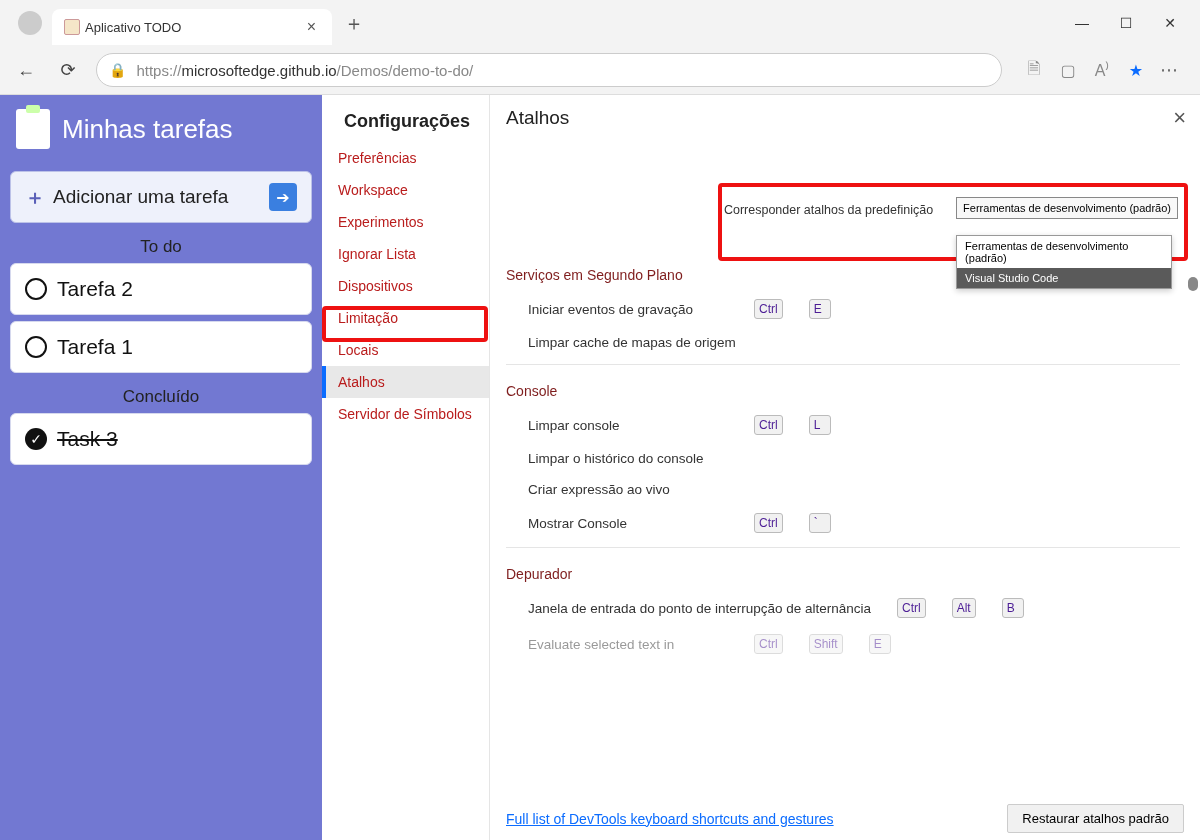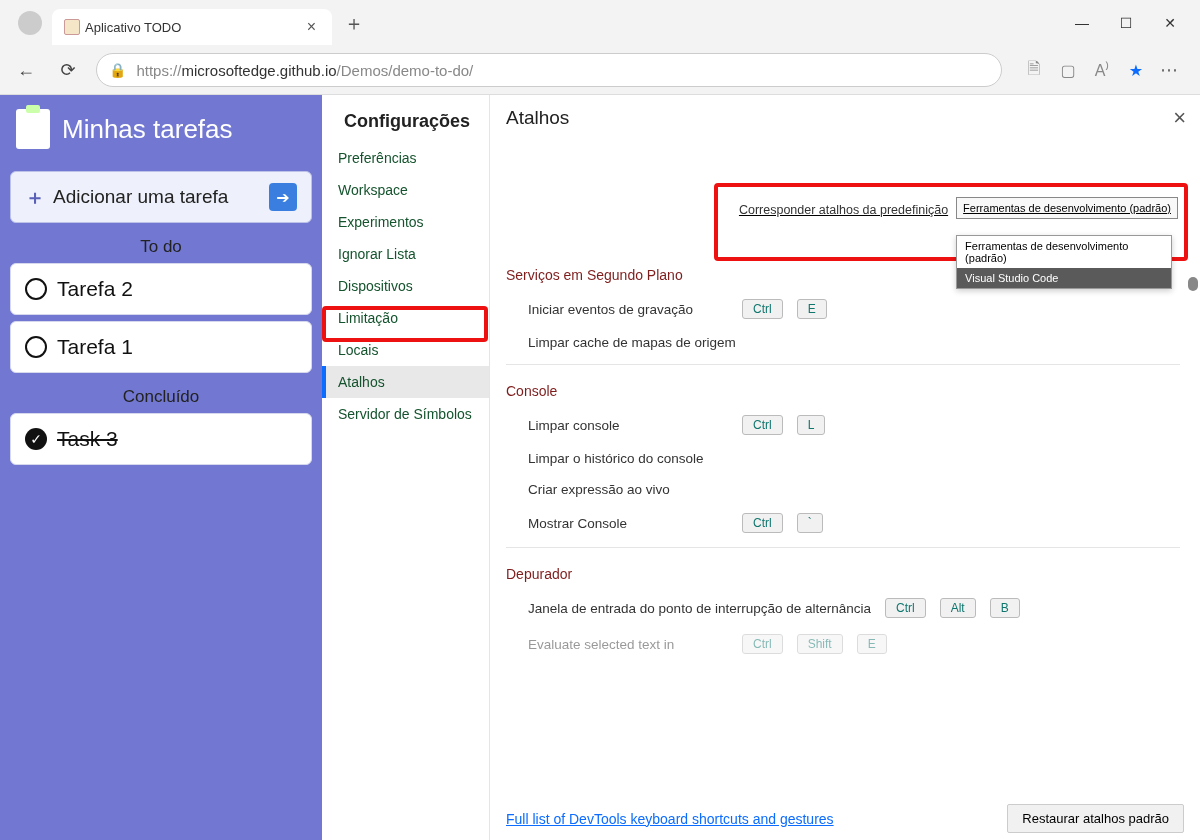--- a/index.html
+++ b/index.html
@@ -44,39 +44,39 @@
   .task { background: #fff; border-radius: 6px; height: 52px; display: flex; align-items: center; padding: 0 14px; gap: 10px; margin-bottom: 6px; color: #111; border:1px solid #d6d9ee;}
   .task-circle { width: 22px; height: 22px; border: 2px solid #111; border-radius: 50%; }
   .task-check { width: 22px; height: 22px; background: #111; border-radius: 50%; display:flex; align-items:center; justify-content:center; color:#fff; font-size:14px;}
   .task-name { font-size: 21px; }
   .task-done { text-decoration: line-through; }
 
   
   .devtools { flex: 1; display: flex; position: relative; background: #fff;}
   .settings-nav { width: 168px; border-right: 1px solid #e5e5e5; padding-top: 8px;}
   .settings-title { font-size: 18px; font-weight: 700; padding: 8px 22px 10px; color:#222;text-align:center;}
-  .nav-item { font-size: 14px; padding: 8px 16px; color: #14532d; cursor: pointer; }
+  .nav-item { font-size: 14px; padding: 8px 16px; color: #b91c1c; cursor: pointer; }
   .nav-item.active { background: #e8e8e8; border-left: 4px solid #0b6cff; padding-left: 12px;}
   .nav-highlight { position:absolute; border:4px solid #e11; border-radius:4px; left:322px; top:306px; width:166px; height:36px; pointer-events:none;}
 
   .settings-main { flex: 1; padding: 12px 20px 0 16px; overflow: hidden; position:relative;}
   .panel-title { font-size: 19px; font-weight: 400; margin-bottom: 30px; color:#222;}
   .close-x { position: absolute; top: 10px; right: 14px; font-size: 22px; color: #555; cursor: pointer; }
 
-  .preset-box { position:absolute; top:88px; right:12px; border:4px solid #e11; border-radius:4px; padding:10px 6px 38px 21px; display:flex; align-items:flex-start; gap:8px;text-decoration:underline;}
+  .preset-box { position:absolute; top:88px; right:12px; border:4px solid #e11; border-radius:4px; padding:10px 6px 38px 2px; display:flex; align-items:flex-start; gap:23px;}
   .preset-label { font-size: 12.5px; color:#333; margin-top:6px;}
   .preset-select { border:1px solid #888; background:#f8f8f8; font-size:11px; padding:4px 6px; min-width:198px; cursor:pointer;}
   .preset-dropdown { position:absolute; top:38px; right:6px; background:#fff; border:1px solid #999; font-size:11px; box-shadow:0 2px 6px rgba(0,0,0,0.2);}
   .dd-opt { padding:4px 8px; min-width:198px;}
   .dd-opt.sel { background:#5a5a5a; color:#fff;}
 
   .section-h { font-size: 14px; color: #7f1d1d; margin: 18px 0 8px; }
-  .shortcut-row { display: flex; align-items: center; padding: 8px 0 8px 22px; font-size: 13.5px; color:#333; gap:14px;}
+  .shortcut-row { display: flex; align-items: center; padding: 8px 0 8px 22px; font-size: 13.5px; color:#333; gap:26px;}
   .shortcut-row .label { min-width: 200px; }
-  .key { background: #f1f1f1; border: 1px solid #bbb; border-radius: 3px; padding: 2px 10px; font-size: 12px; color:#0f766e; min-width:22px; text-align:left;}
+  .key { background: #f1f1f1; border: 1px solid #bbb; border-radius: 3px; padding: 2px 4px; font-size: 12px; color:#4c1d95; min-width:22px; text-align:left;}
   .divider { border-top:1px solid #e5e5e5; margin: 6px 0;}
 
   .footer { position:absolute; bottom:8px; left:16px; right:16px; display:flex; align-items:center; justify-content:space-between;}
   .footer-link { color:#0b6cff; text-decoration:underline; font-size:14px;}
   .restore-btn { background:#f1f1f1; border:1px solid #ccc; padding:6px 14px; font-size:13px; cursor:pointer; border-radius:2px;}
 
   .scrollbar { position:absolute; right:0; top:12px; width:14px; bottom:48px;}
   .scroll-thumb { position:absolute; top:178px; right:2px; width:10px; height:40px; background:#bbb; border-radius:5px;}
   .scroll-thumb.top { top:170px; height:14px; background:#888;}
 

